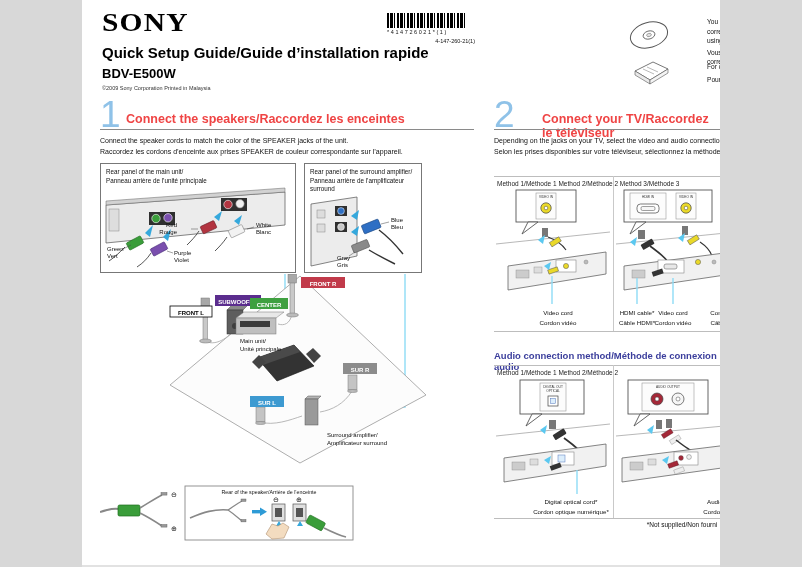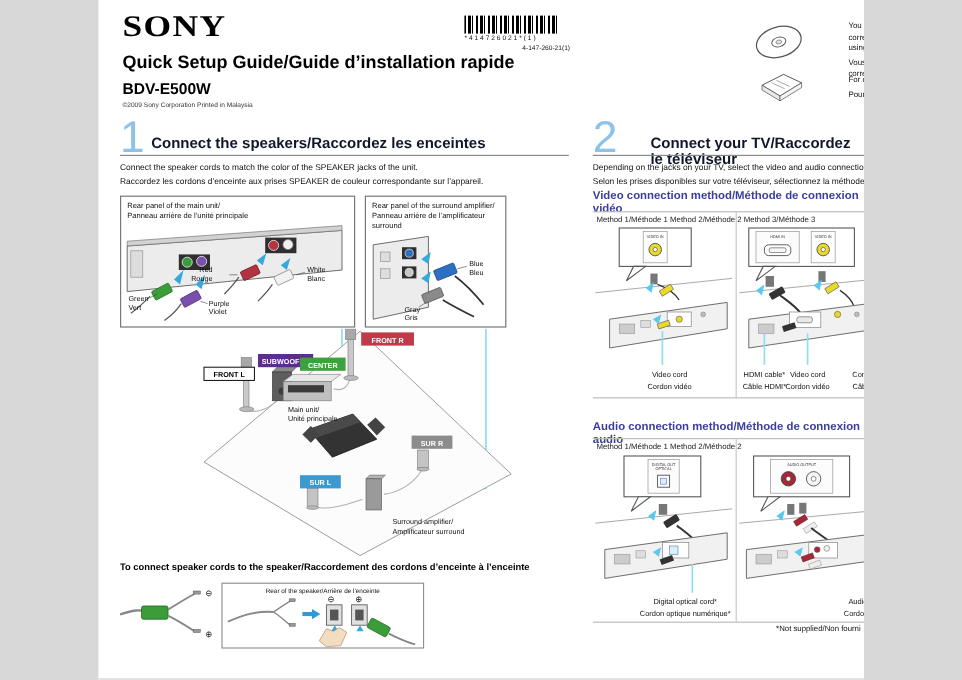--- a/index.html
+++ b/index.html
@@ -17,21 +17,21 @@
 
   .barcode { left:305px; top:13px; width:92px; }
   .barcode .bars { height:15px; width:78px;
     background:repeating-linear-gradient(90deg,#000 0 1.5px,#fff 1.5px 3px,#000 3px 5.5px,#fff 5.5px 6.5px,#000 6.5px 7.5px,#fff 7.5px 10px); }
   .barcode .digits { font-size:5.5px; letter-spacing:1.6px; color:#111; margin-top:1px; white-space:nowrap; }
   .barcode .part { font-size:5.5px; color:#111; text-align:right; width:88px; margin-top:3px; }
 
   .info-text { font-size:6.6px; line-height:9.5px; color:#111; }
 
   .sec-num  { font-size:37px; line-height:37px; color:#8fc2e8; }
-  .sec-head { font-size:12.5px; font-weight:700; color:#0f172a; }
+  .sec-head { font-size:12.5px; font-weight:700; color:#ef4444; }
   .hline { background:#8a8a8a; height:1px; }
   .hline-lt { background:#bdbdbd; height:1px; }
   .vline-lt { background:#c9c9c9; width:1px; }
   .txt-body { font-size:7px; line-height:11px; color:#111; }
   .box { border:1px solid #777; background:#fff; }
   .box-cap { font-size:6.3px; line-height:8.5px; color:#111; padding:4px 0 0 5px; }
   .sub-head { font-size:9.5px; font-weight:700; color:#3b3e9c; }
   .methods { font-size:6.5px; color:#222; }
   .cap { font-size:6.2px; line-height:9.5px; text-align:center; color:#111; }
   .note { font-size:6.5px; color:#111; }
@@ -245,21 +245,20 @@
     <g>
       <rect x="106" y="122" width="34" height="11" fill="#3d9ad1"></rect>
       <text class="badge-t" x="123" y="130.5" text-anchor="middle">SUR L</text>
     </g>
     <text class="svg-lbl" x="96" y="69">Main unit/</text>
     <text class="svg-lbl" x="96" y="77">Unité principale</text>
     <text class="svg-lbl" x="183" y="163">Surround amplifier/</text>
     <text class="svg-lbl" x="183" y="171">Amplificateur surround</text>
   </svg>
 
-  <div class="abs tip-head" style="left:18px; top:468px;">To connect speaker cords to the speaker/Raccordement des cordons d’enceinte à l’enceinte</div>
   <svg class="abs" style="left:18px; top:482px;" width="300" height="62" viewBox="0 0 300 62">
     <path d="M0,30 C10,27 14,26 20,27" stroke="#888" stroke-width="2" fill="none"></path>
     <rect x="18" y="23" width="22" height="11" rx="1.5" fill="#3a9d3a" stroke="#1e6e1e" stroke-width="0.7"></rect>
     <path d="M40,26 C50,20 56,16 62,13" stroke="#888" stroke-width="1.6" fill="none"></path>
     <path d="M40,31 C50,36 56,40 62,44" stroke="#888" stroke-width="1.6" fill="none"></path>
     <rect x="61" y="10.5" width="6" height="2.6" fill="#999" stroke="#555" stroke-width="0.4"></rect>
     <rect x="61" y="42.5" width="6" height="2.6" fill="#999" stroke="#555" stroke-width="0.4"></rect>
     <text class="pm" x="71" y="15">⊖</text>
     <text class="pm" x="71" y="49">⊕</text>
     <rect x="85" y="4" width="168" height="54" fill="#fff" stroke="#888" stroke-width="0.9"></rect>
@@ -287,21 +286,20 @@
   </svg>
 
   <div class="abs sec-num" style="left:412px; top:96px;">2</div>
   <div class="abs sec-head" style="left:460px; top:112px;">Connect your TV/Raccordez le téléviseur</div>
   <div class="abs hline" style="left:412px; top:129px; width:383px;"></div>
   <div class="abs txt-body" style="left:412px; top:135px; width:385px;">
     <div>Depending on the jacks on your TV, select the video and audio connection method.</div>
     <div>Selon les prises disponibles sur votre téléviseur, sélectionnez la méthode de connexion vidéo et audio.</div>
   </div>
 
-  <div class="abs sub-head" style="left:412px; top:158px;">Video connection method/Méthode de connexion vidéo</div>
   <div class="abs hline-lt" style="left:412px; top:176px; width:383px;"></div>
   <div class="abs methods" style="left:415px; top:180px;">Method 1/Méthode 1 Method 2/Méthode 2 Method 3/Méthode 3</div>
   <div class="abs vline-lt" style="left:531px; top:176px; height:155px;"></div>
   <div class="abs vline-lt" style="left:656px; top:176px; height:155px;"></div>
   <div class="abs hline-lt" style="left:412px; top:331px; width:383px;"></div>
 
   <svg class="abs" style="left:412px; top:188px;" width="118" height="120" viewBox="0 0 118 120">
     <rect x="22" y="2" width="60" height="32" fill="#fff" stroke="#555" stroke-width="0.9"></rect>
     <polygon points="34,34 44,34 28,46" fill="#fff" stroke="#555" stroke-width="0.9"></polygon>
     <rect x="42" y="5" width="20" height="26" fill="#fcfcfc" stroke="#999" stroke-width="0.6"></rect>

